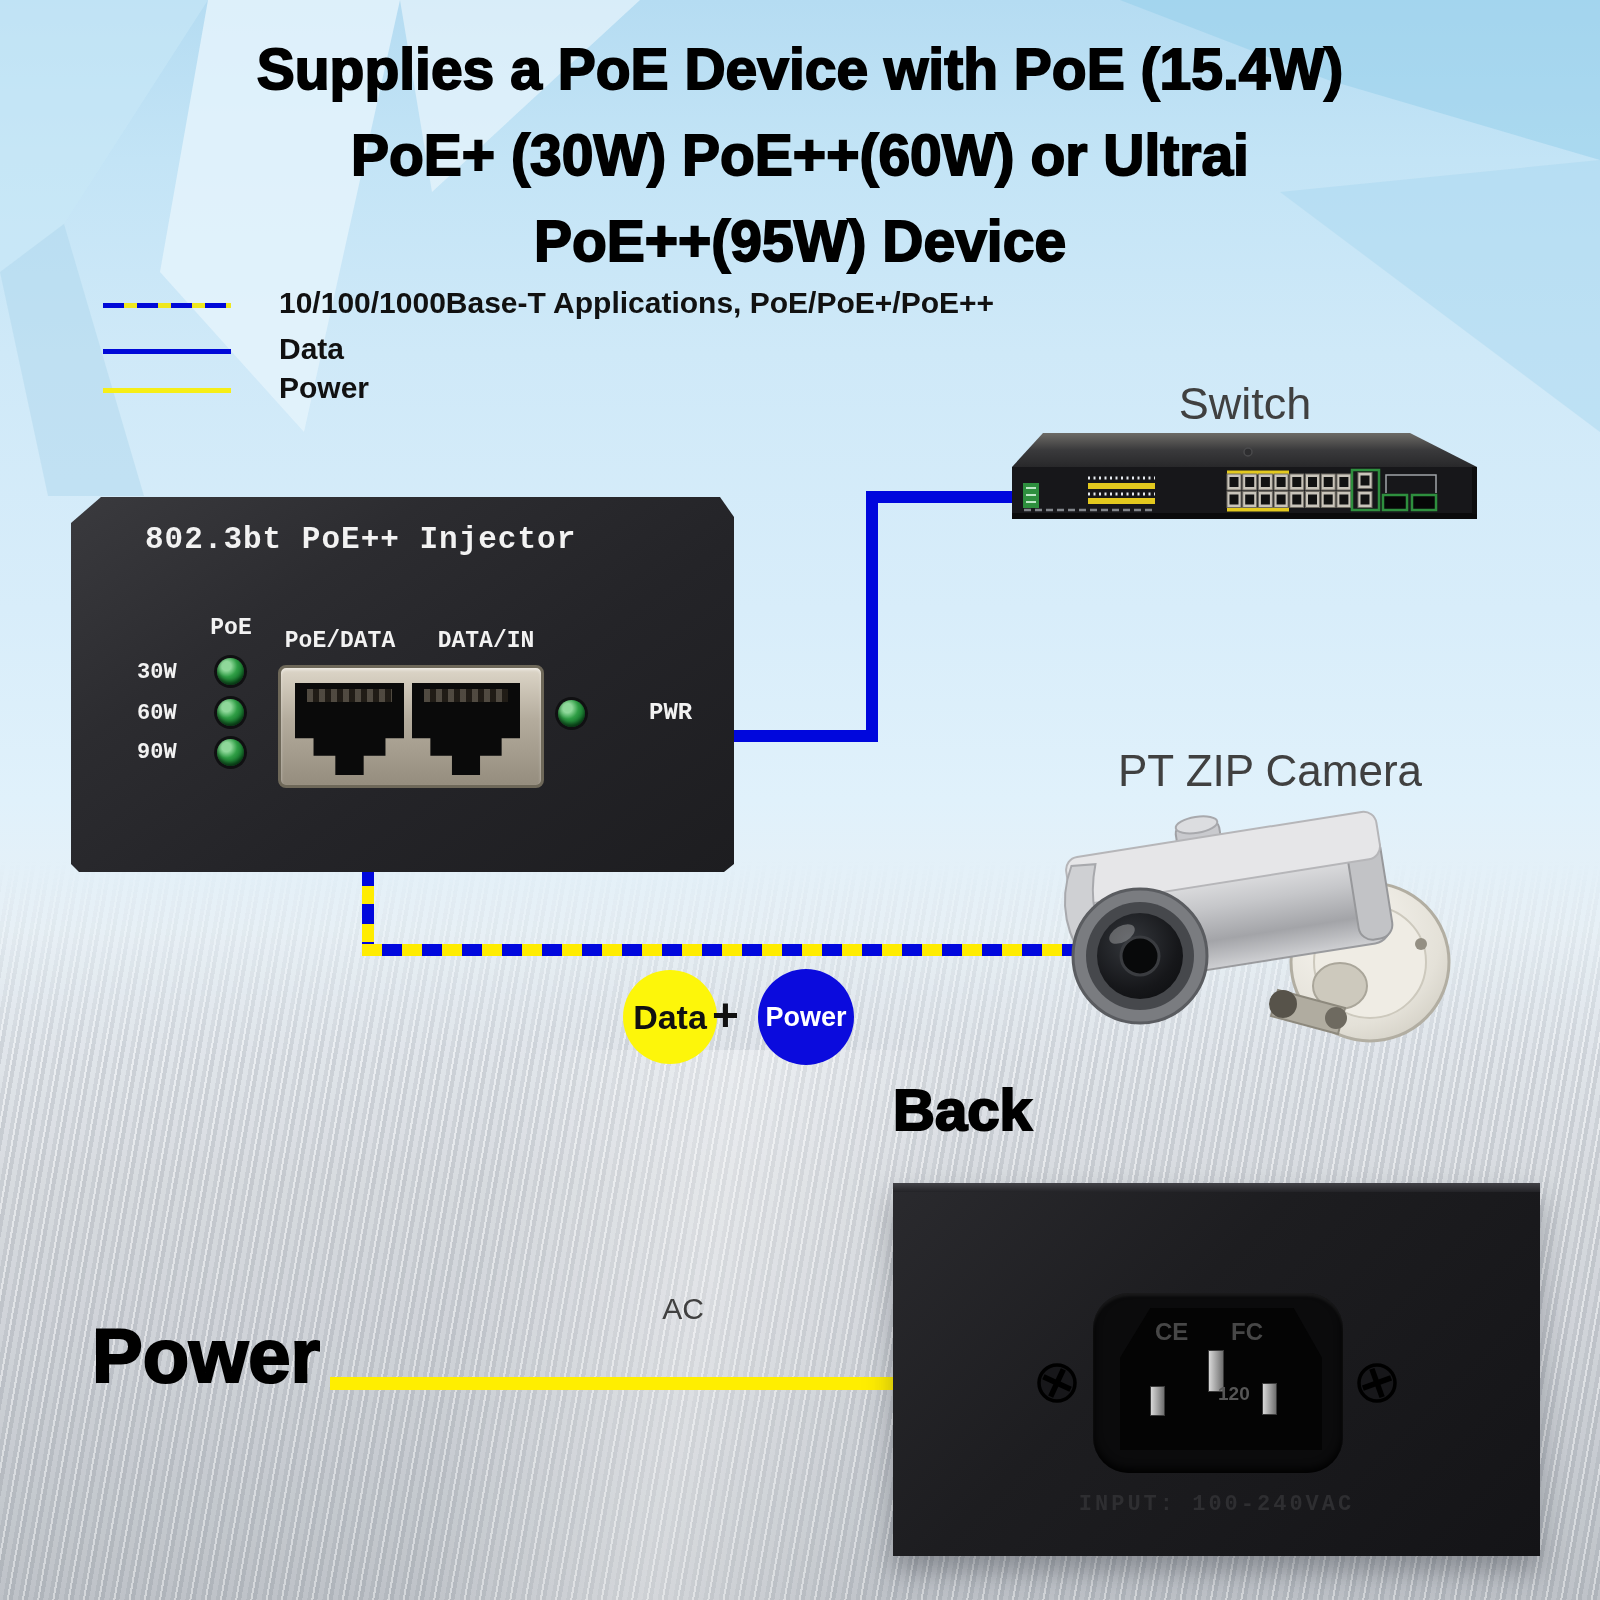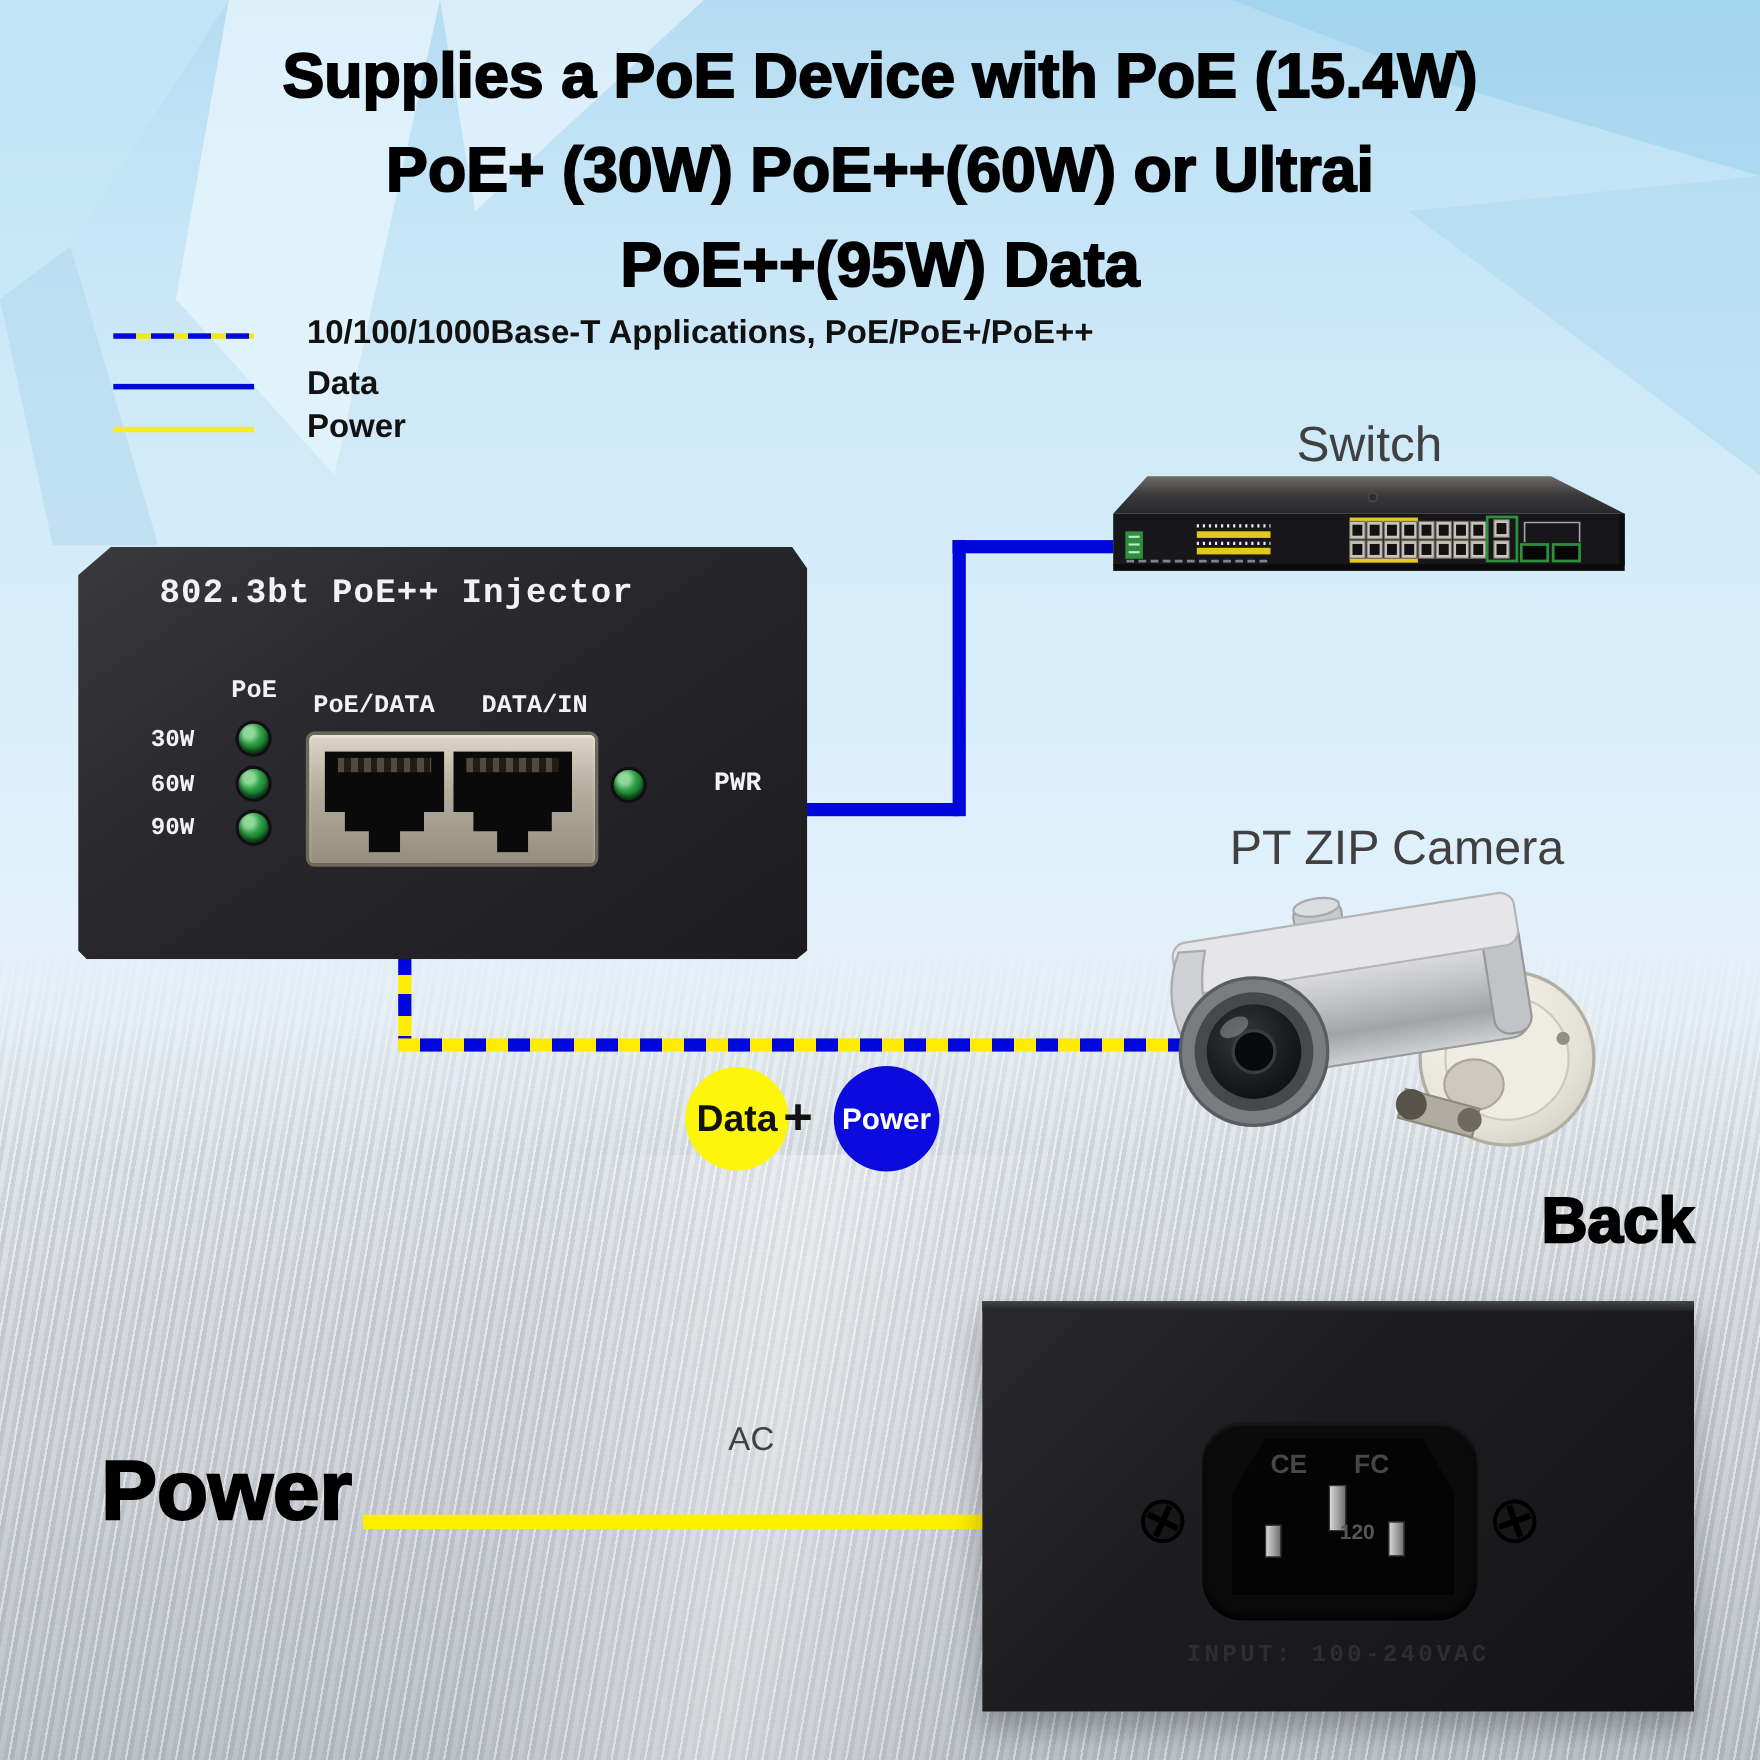--- a/index.html
+++ b/index.html
@@ -33,21 +33,21 @@
     font-size:57px;line-height:86px;}
   
   .legend-row{position:absolute;left:103px;height:30px;}
   .legend-swatch{position:absolute;left:0;width:128px;height:5px;}
   .sw-dash{background:repeating-linear-gradient(90deg,#0009d8 0 21px,#efe81e 21px 34px);}
   .sw-blue{background:#0009d8;}
   .sw-yellow{background:#f6ee17;}
   .legend-label{position:absolute;left:132px;top:-17px;font-size:30px;font-weight:bold;color:#111;white-space:nowrap;margin-left:44px;}
   
   .front-label{position:absolute;left:316px;top:436px;font-size:63px;}
-  .back-label{position:absolute;left:893px;width:647px;top:1076px;text-align:right;font-size:58px;}
+  .back-label{position:absolute;left:893px;width:647px;top:1076px;text-align:left;font-size:58px;}
   .power-label{position:absolute;left:92px;top:1312px;font-size:76px;}
   .ac-label{position:absolute;left:628px;top:1292px;width:110px;text-align:center;font-size:30px;}
   .switch-label{position:absolute;left:1000px;top:378px;width:490px;text-align:center;font-size:45px;}
   .camera-label{position:absolute;left:1040px;top:746px;width:460px;text-align:center;font-size:44px;}
   
   .injector{position:absolute;left:71px;top:497px;width:663px;height:375px;
     background:linear-gradient(145deg,#3a3a3e 0%,#2c2c30 30%,#242428 60%,#1d1d20 100%);
     clip-path:polygon(0 26px,30px 0,calc(100% - 14px) 0,100% 20px,100% calc(100% - 8px),
       calc(100% - 10px) 100%,8px 100%,0 calc(100% - 8px));
     box-shadow:0 18px 30px rgba(40,50,70,.25);}
@@ -118,21 +118,21 @@
   <div class="facet f3"></div>
   <div class="facet f4"></div>
   <div class="facet f5"></div>
   <div class="facet f6"></div>
   <div class="bg-metal"></div>
   <div class="bg-sheen"></div>
 
   <div class="title heavy">
     <div>Supplies a PoE Device with PoE (15.4W)</div>
     <div>PoE+ (30W) PoE++(60W) or Ultrai</div>
-    <div>PoE++(95W) Data</div>
+    <div>PoE++(95W) Device</div>
   </div>
 
   <div class="legend-row" style="top:303px;">
     <span class="legend-swatch sw-dash"></span>
     <span class="legend-label">10/100/1000Base-T Applications, PoE/PoE+/PoE++</span>
   </div>
   <div class="legend-row" style="top:349px;">
     <span class="legend-swatch sw-blue"></span>
     <span class="legend-label">Data</span>
   </div>

